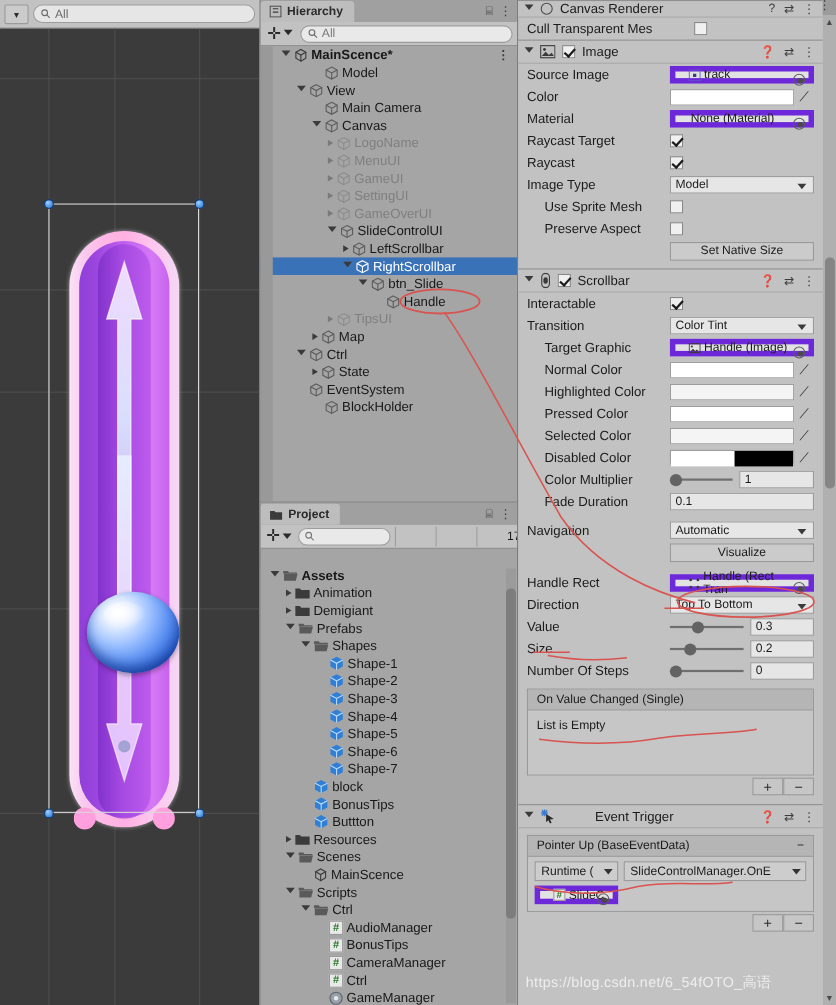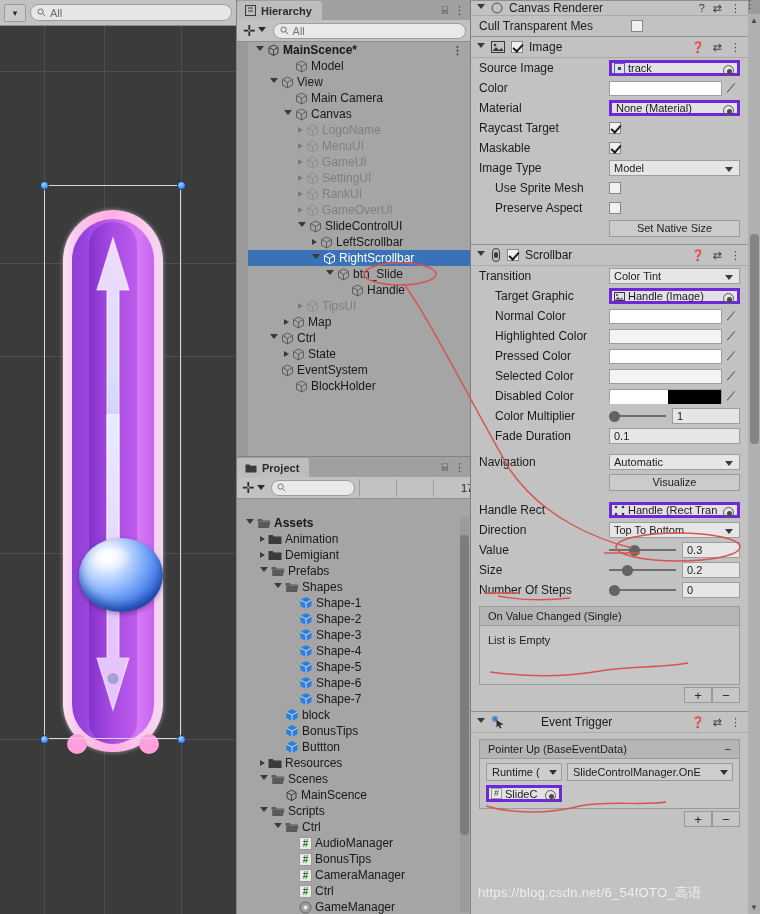--- a/index.html
+++ b/index.html
@@ -181,21 +181,21 @@
   .plabel.indent { padding-left: 16px; }
   .pfield {
     flex: 1; height: 16px; background: #e6e6e6; border: 1px solid #9d9d9d;
     display: flex; align-items: center; padding: 0 4px; font-size: 11px; gap: 3px;
     position: relative;
   }
   .pfield.dropdown::after {
     content: ""; position: absolute; right: 6px; top: 6px;
     border-left: 4px solid transparent; border-right: 4px solid transparent; border-top: 5px solid #3a3a3a;
   }
-  .objfield { flex:1; height:16px; background:#e2e2e2; border:3px solid #6d28d9; display:flex; align-items:center; padding:0 2px; font-size:11px; gap:3px; position:relative;}
+  .objfield { flex:1; height:16px; background:#e2e2e2; border:5px solid #6d28d9; display:flex; align-items:center; padding:0 12px; font-size:11px; gap:3px; position:relative;}
   .objfield .dot-circle { position: absolute; right: 3px; top: 2px; width: 11px; height: 11px; border-radius: 50%; border: 1px solid #5a5a5a; }
   .objfield .dot-circle::after { content:""; position:absolute; left:3px; top:3px; width:5px; height:5px; border-radius:50%; background:#4a4a4a; }
   .color-swatch { flex:1; height:15px; background:#ffffff; border:1px solid #9d9d9d; }
   .color-swatch.off-white { background:#f4f4f4; }
   .color-swatch.half { background: linear-gradient(to right, #ffffff 0 52%, #000000 52% 100%); border-bottom: 4px solid transparent; }
   .eyedrop { width: 18px; display:flex; align-items:center; justify-content:center; color:#2a2a2a; font-size: 12px; }
   .slider-track { flex: 1; height: 16px; display:flex; align-items:center; position: relative; margin-right: 6px; }
   .slider-track .line { height: 2px; background: #6f6f6f; width: 100%; }
   .slider-track .knob { position: absolute; width: 11px; height: 11px; border-radius: 50%; background: #636363; }
   .numbox { width: 58px; height: 16px; background:#e6e6e6; border: 1px solid #9d9d9d; font-size: 11px; padding: 0 4px; display:flex; align-items:center; }
@@ -436,32 +436,20 @@
           <div class="trow dim">
             <span style="display:inline-block;width:56px"></span>
             <span class="tri dim"></span>
             <span style="display:flex">
               <svg width="13" height="13" viewBox="0 0 13 13">
                 <path d="M6.5 1 L11.5 3.6 L11.5 9.2 L6.5 11.9 L1.5 9.2 L1.5 3.6 Z" fill="none" stroke="#8d8d8d" stroke-width="1"></path>
                 <path d="M1.5 3.6 L6.5 6.3 L11.5 3.6" fill="none" stroke="#8d8d8d" stroke-width="1"></path>
                 <path d="M6.5 6.3 L6.5 11.9" fill="none" stroke="#8d8d8d" stroke-width="1"></path>
               </svg>
             </span>
-            <span>RankUI</span>
-          </div>
-          <div class="trow dim">
-            <span style="display:inline-block;width:56px"></span>
-            <span class="tri dim"></span>
-            <span style="display:flex">
-              <svg width="13" height="13" viewBox="0 0 13 13">
-                <path d="M6.5 1 L11.5 3.6 L11.5 9.2 L6.5 11.9 L1.5 9.2 L1.5 3.6 Z" fill="none" stroke="#8d8d8d" stroke-width="1"></path>
-                <path d="M1.5 3.6 L6.5 6.3 L11.5 3.6" fill="none" stroke="#8d8d8d" stroke-width="1"></path>
-                <path d="M6.5 6.3 L6.5 11.9" fill="none" stroke="#8d8d8d" stroke-width="1"></path>
-              </svg>
-            </span>
             <span>GameOverUI</span>
           </div>
           <div class="trow">
             <span style="display:inline-block;width:56px"></span>
             <span class="tri open"></span>
             <span style="display:flex">
               <svg width="13" height="13" viewBox="0 0 13 13">
                 <path d="M6.5 1 L11.5 3.6 L11.5 9.2 L6.5 11.9 L1.5 9.2 L1.5 3.6 Z" fill="none" stroke="#5c5c5c" stroke-width="1"></path>
                 <path d="M1.5 3.6 L6.5 6.3 L11.5 3.6" fill="none" stroke="#5c5c5c" stroke-width="1"></path>
                 <path d="M6.5 6.3 L6.5 11.9" fill="none" stroke="#5c5c5c" stroke-width="1"></path>
@@ -1007,21 +995,21 @@
           <span style="padding-left:2px">None (Material)</span>
           <span class="dot-circle"></span>
         </span>
       </div>
 
       <div class="prow">
         <span class="plabel">Raycast Target</span>
         <span class="chk on"></span>
       </div>
       <div class="prow">
-        <span class="plabel">Maskable</span>
+        <span class="plabel">Raycast</span>
         <span class="chk on"></span>
       </div>
       <div class="prow">
         <span class="plabel">Image Type</span>
         <span class="pfield dropdown">
           <span>Model</span>
         </span>
       </div>
       <div class="prow">
         <span class="plabel indent">Use Sprite Mesh</span>
@@ -1044,20 +1032,24 @@
           </svg>
         <span class="chk on"></span>
         <span>Scrollbar</span>
         <span class="icons">
           <span>❓</span>
           <span>⇄</span>
           <span class="kebab">⋮</span>
         </span>
       </div>
 
+      <div class="prow">
+        <span class="plabel">Interactable</span>
+        <span class="chk on"></span>
+      </div>
       <div class="prow">
         <span class="plabel">Transition</span>
         <span class="pfield dropdown">
           <span>Color Tint</span>
         </span>
       </div>
       <div class="prow">
         <span class="plabel indent">Target Graphic</span>
         <span class="objfield">
           <svg width="11" height="11" viewBox="0 0 11 11">

